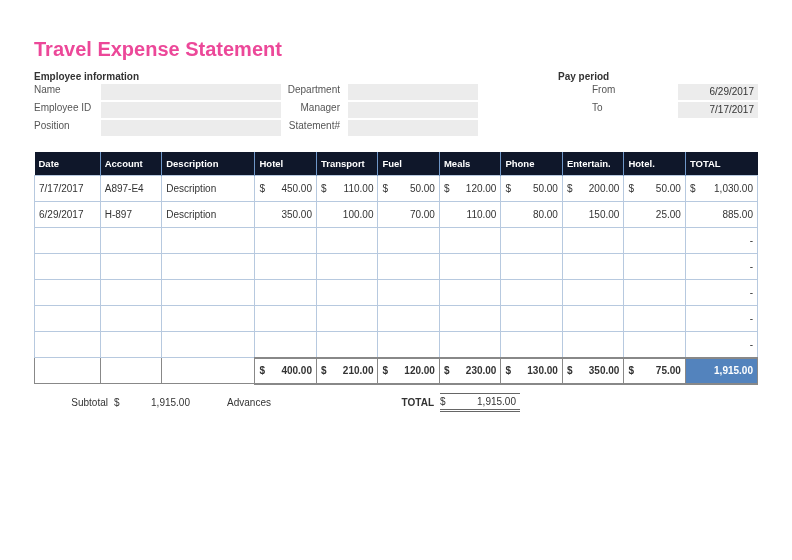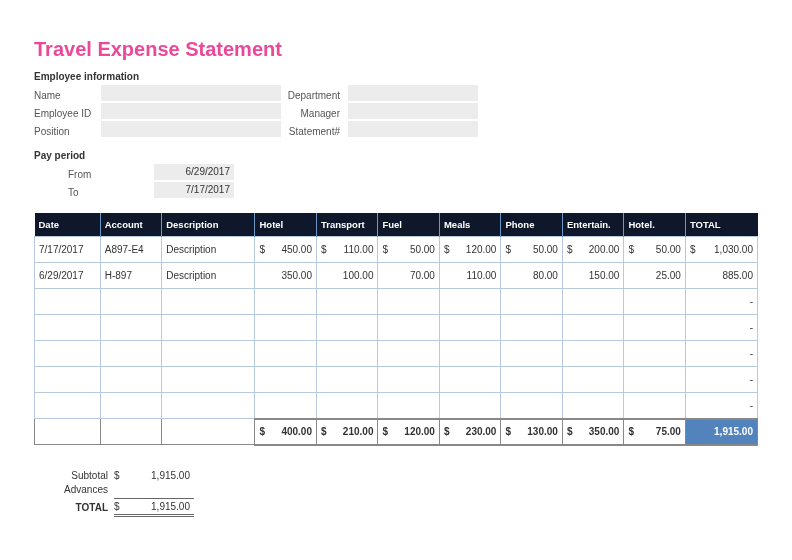--- a/index.html
+++ b/index.html
@@ -11,31 +11,31 @@
     height: 560px;
     font-size: 10px;
     color: #333;
   }
   .title {
     color: #ec4899;
     font-size: 20px;
     font-weight: bold;
     margin-bottom: 10px;
   }
-  .info-section { display: flex; gap: 12px; flex-direction: column; }
+  .info-section { display: flex; gap: 12px; }
   .info-left { flex: 1; }
   .info-right { width: 200px; }
   .section-label {
     font-weight: bold;
     font-size: 10px;
     margin-bottom: 2px;
   }
   .field-row {
     display: flex;
-    align-items: flex-end;
+    align-items: flex-start;
     margin-bottom: 1px;
     height: 17px;
   }
   .field-label {
     width: 67px;
     font-size: 10px;
     color: #555;
   }
   .field-label-r {
     width: 50px;
@@ -96,25 +96,25 @@
     font-weight: bold;
     border: 1px solid #888;
     border-top: 2px solid #888;
     border-bottom: 2px solid #888;
   }
   tr.totals td.grand {
     background: #5383bd;
     color: #fff;
   }
   .summary {
-    margin-top: 24px;
+    margin-top: 8px;
     width: 100%;
     display: flex;
-    flex-direction: column;
-    align-items: flex-start;
+    flex-direction: row;
+    align-items: center;
     gap: 3px;
   }
   .summary-row {
     display: flex;
     align-items: center;
     font-size: 10px;
   }
   .summary-label { width: 80px; text-align: right; font-weight: bold; padding-right: 6px; }
   .summary-label.normal { font-weight: normal; }
   .summary-val {

